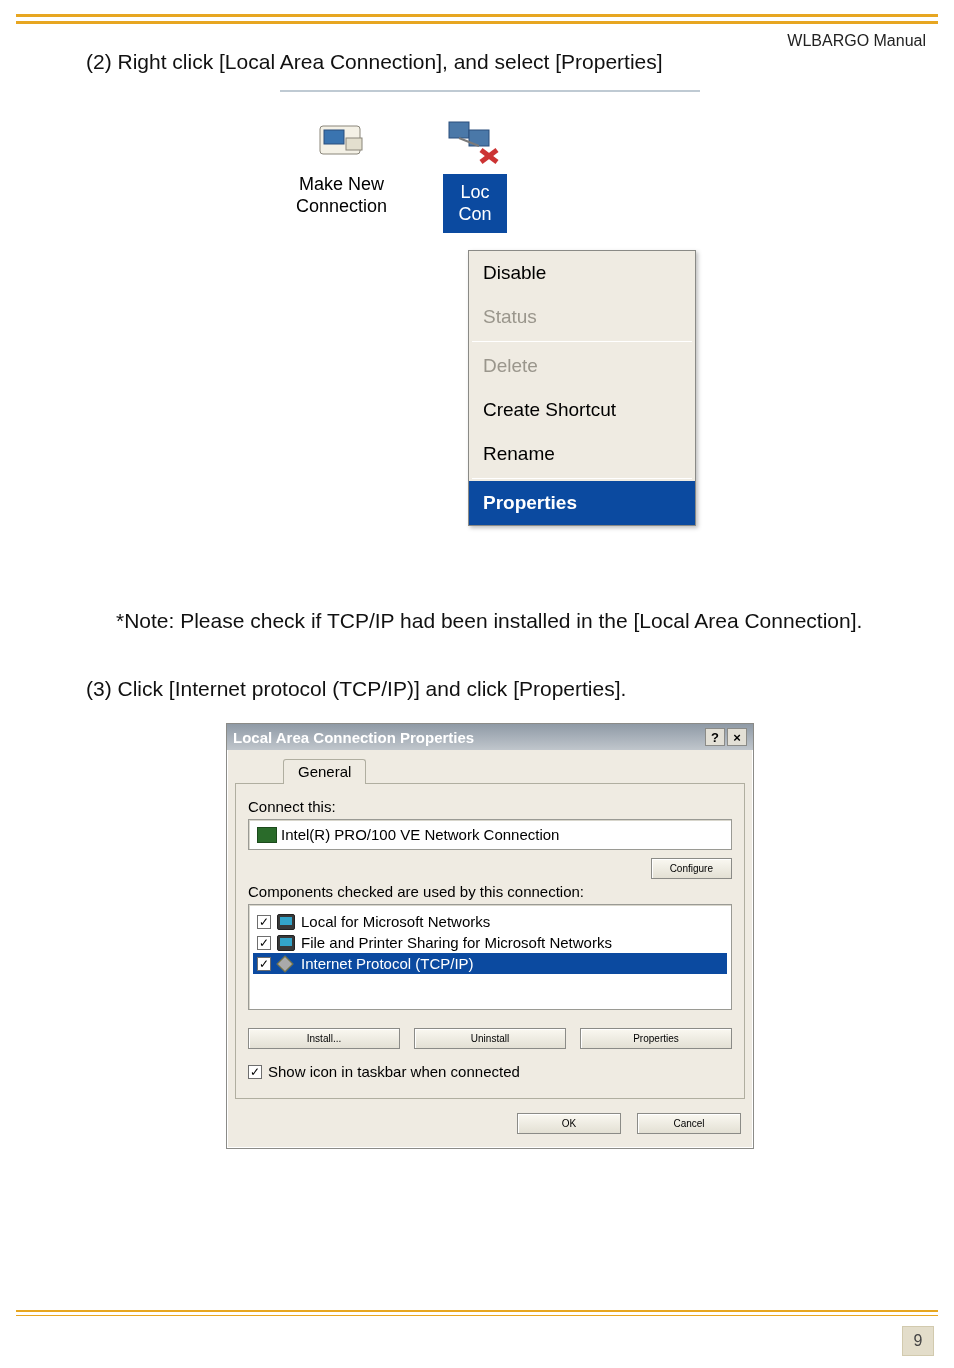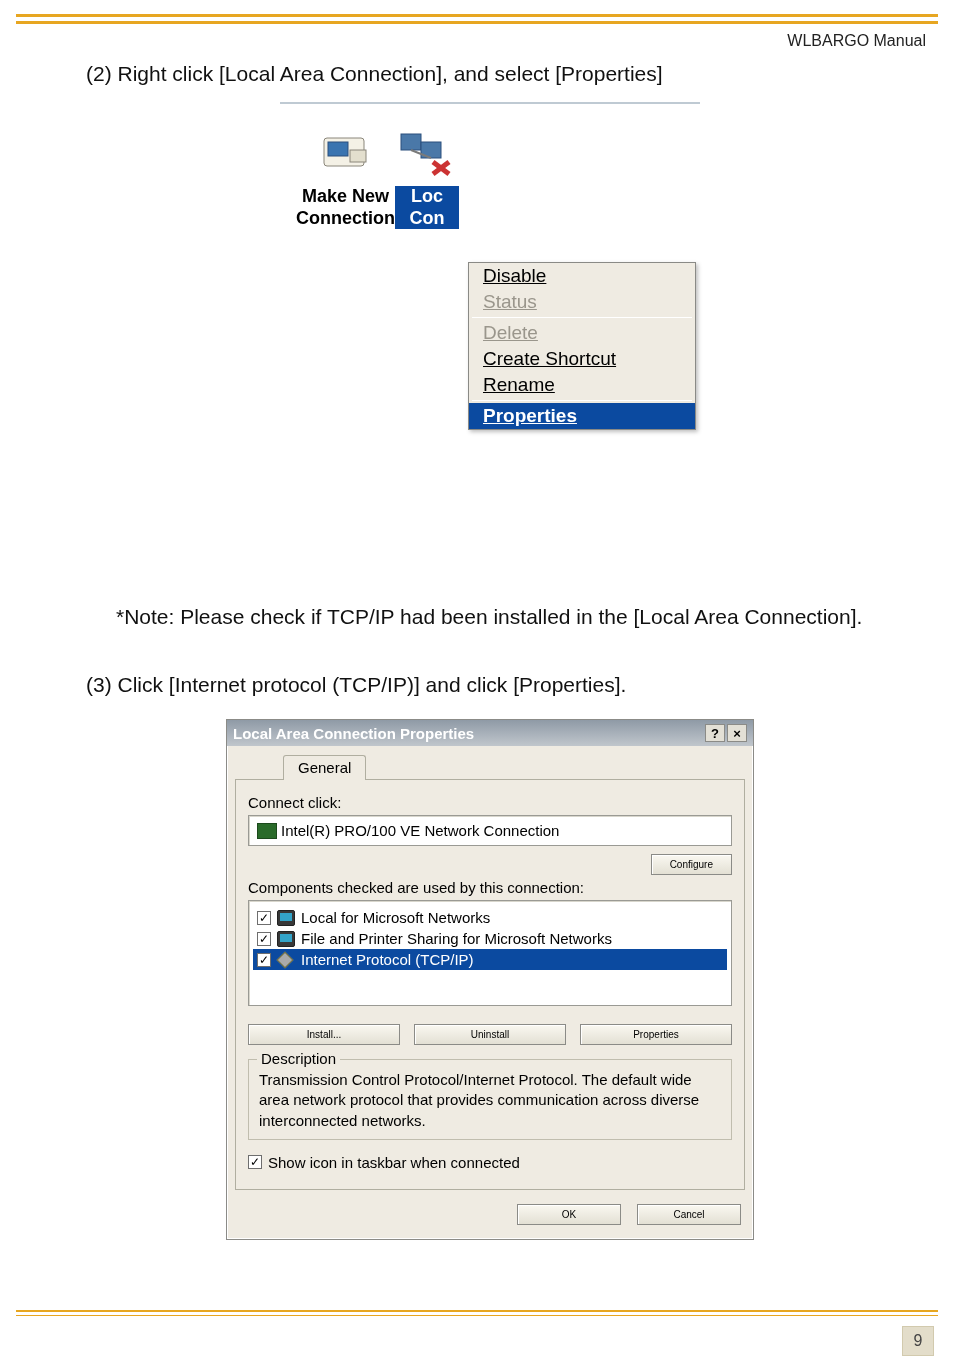--- a/index.html
+++ b/index.html
@@ -33,60 +33,60 @@
   }
   .header-text {
     position: absolute;
     top: 32px;
     right: 28px;
     font-size: 16px;
     color: #222;
   }
   .content {
     position: absolute;
-    top: 62px;
+    top: 50px;
     left: 86px;
     right: 60px;
     font-size: 21px;
     color: #111;
   }
   .instr-2 { margin-bottom: 16px; }
   .fig1 {
     width: 420px;
     margin: 0 auto 40px auto;
     border-top: 2px solid #bfcad3;
     position: relative;
   }
   .icons-row {
     display: flex;
+    gap: 56px;
     padding: 20px 16px 6px 16px;
-    font-weight: bold;
   }
   .icon-col { text-align: center; }
   .icon-box {
     width: 64px; height: 56px;
     margin: 0 auto 6px auto;
     position: relative;
     display: flex; align-items:center; justify-content:center;
   }
   .icon-label { font-family: Tahoma, sans-serif; font-size: 18px; color:#000; line-height:1.2; }
-  .icon-col.selected .icon-label { background:#0b4aa0; color:#fff; padding:0 2px; }
+  .icon-col.selected .icon-label { background:#0b4aa0; color:#fff; padding:8px 2px; }
   .context-menu {
     position: absolute;
     top: 158px;
     left: 188px;
     width: 228px;
     background: #efebe2;
     border: 1px solid #8a8a86;
     box-shadow: 2px 2px 4px rgba(0,0,0,.25);
     font-family: Tahoma, sans-serif;
     font-size: 19px;
   }
   .menu-sep { height: 1px; background:#c7c3b7; margin: 2px 3px; border-top:1px solid #fff; }
-  .menu-item { padding: 2px 14px; color:#000;text-decoration:underline; }
+  .menu-item { padding: 11px 14px; color:#000; }
   .menu-item.disabled { color:#9a968c; }
   .menu-item.selected { background:#0b4aa0; color:#fff; font-weight:bold; }
   .fig1-spacer { height: 330px; }
 
   .note {
     margin: 26px 0 44px 30px;
     font-size: 21px;
   }
   .instr-3 { margin-bottom: 22px; }
 
@@ -284,21 +284,21 @@
           <span class="tb-btn">?</span>
           <span class="tb-btn">×</span>
         </span>
       </div>
 
       <div class="tab-strip">
         <span class="tab">General</span>
       </div>
 
       <div class="tab-panel">
-        <div class="field-label">Connect click:</div>
+        <div class="field-label">Connect this:</div>
         <div class="textbox">
           <span class="nic-icon"></span>
           <span>Intel(R) PRO/100 VE Network Connection</span>
         </div>
         <div class="right">
           <span class="btn">Configure</span>
         </div>
 
         <div class="field-label" style="margin-top:8px">Components checked are used by this connection:</div>
         <div class="listbox">
@@ -318,24 +318,20 @@
             <span>Internet Protocol (TCP/IP)</span>
           </div>
         </div>
 
         <div class="btn-row">
           <span class="btn">Install...</span>
           <span class="btn">Uninstall</span>
           <span class="btn">Properties</span>
         </div>
 
-        <div class="groupbox">
-          <div class="legend">Description</div>
-          <div class="gb-text">Transmission Control Protocol/Internet Protocol. The default wide area network protocol that provides communication across diverse interconnected networks.</div>
-        </div>
 
         <div class="show-icon">
           <span class="chk">✓</span>
           <span>Show icon in taskbar when connected</span>
         </div>
       </div>
 
       <div class="dlg-footer">
         <span class="btn">OK</span>
         <span class="btn">Cancel</span>

